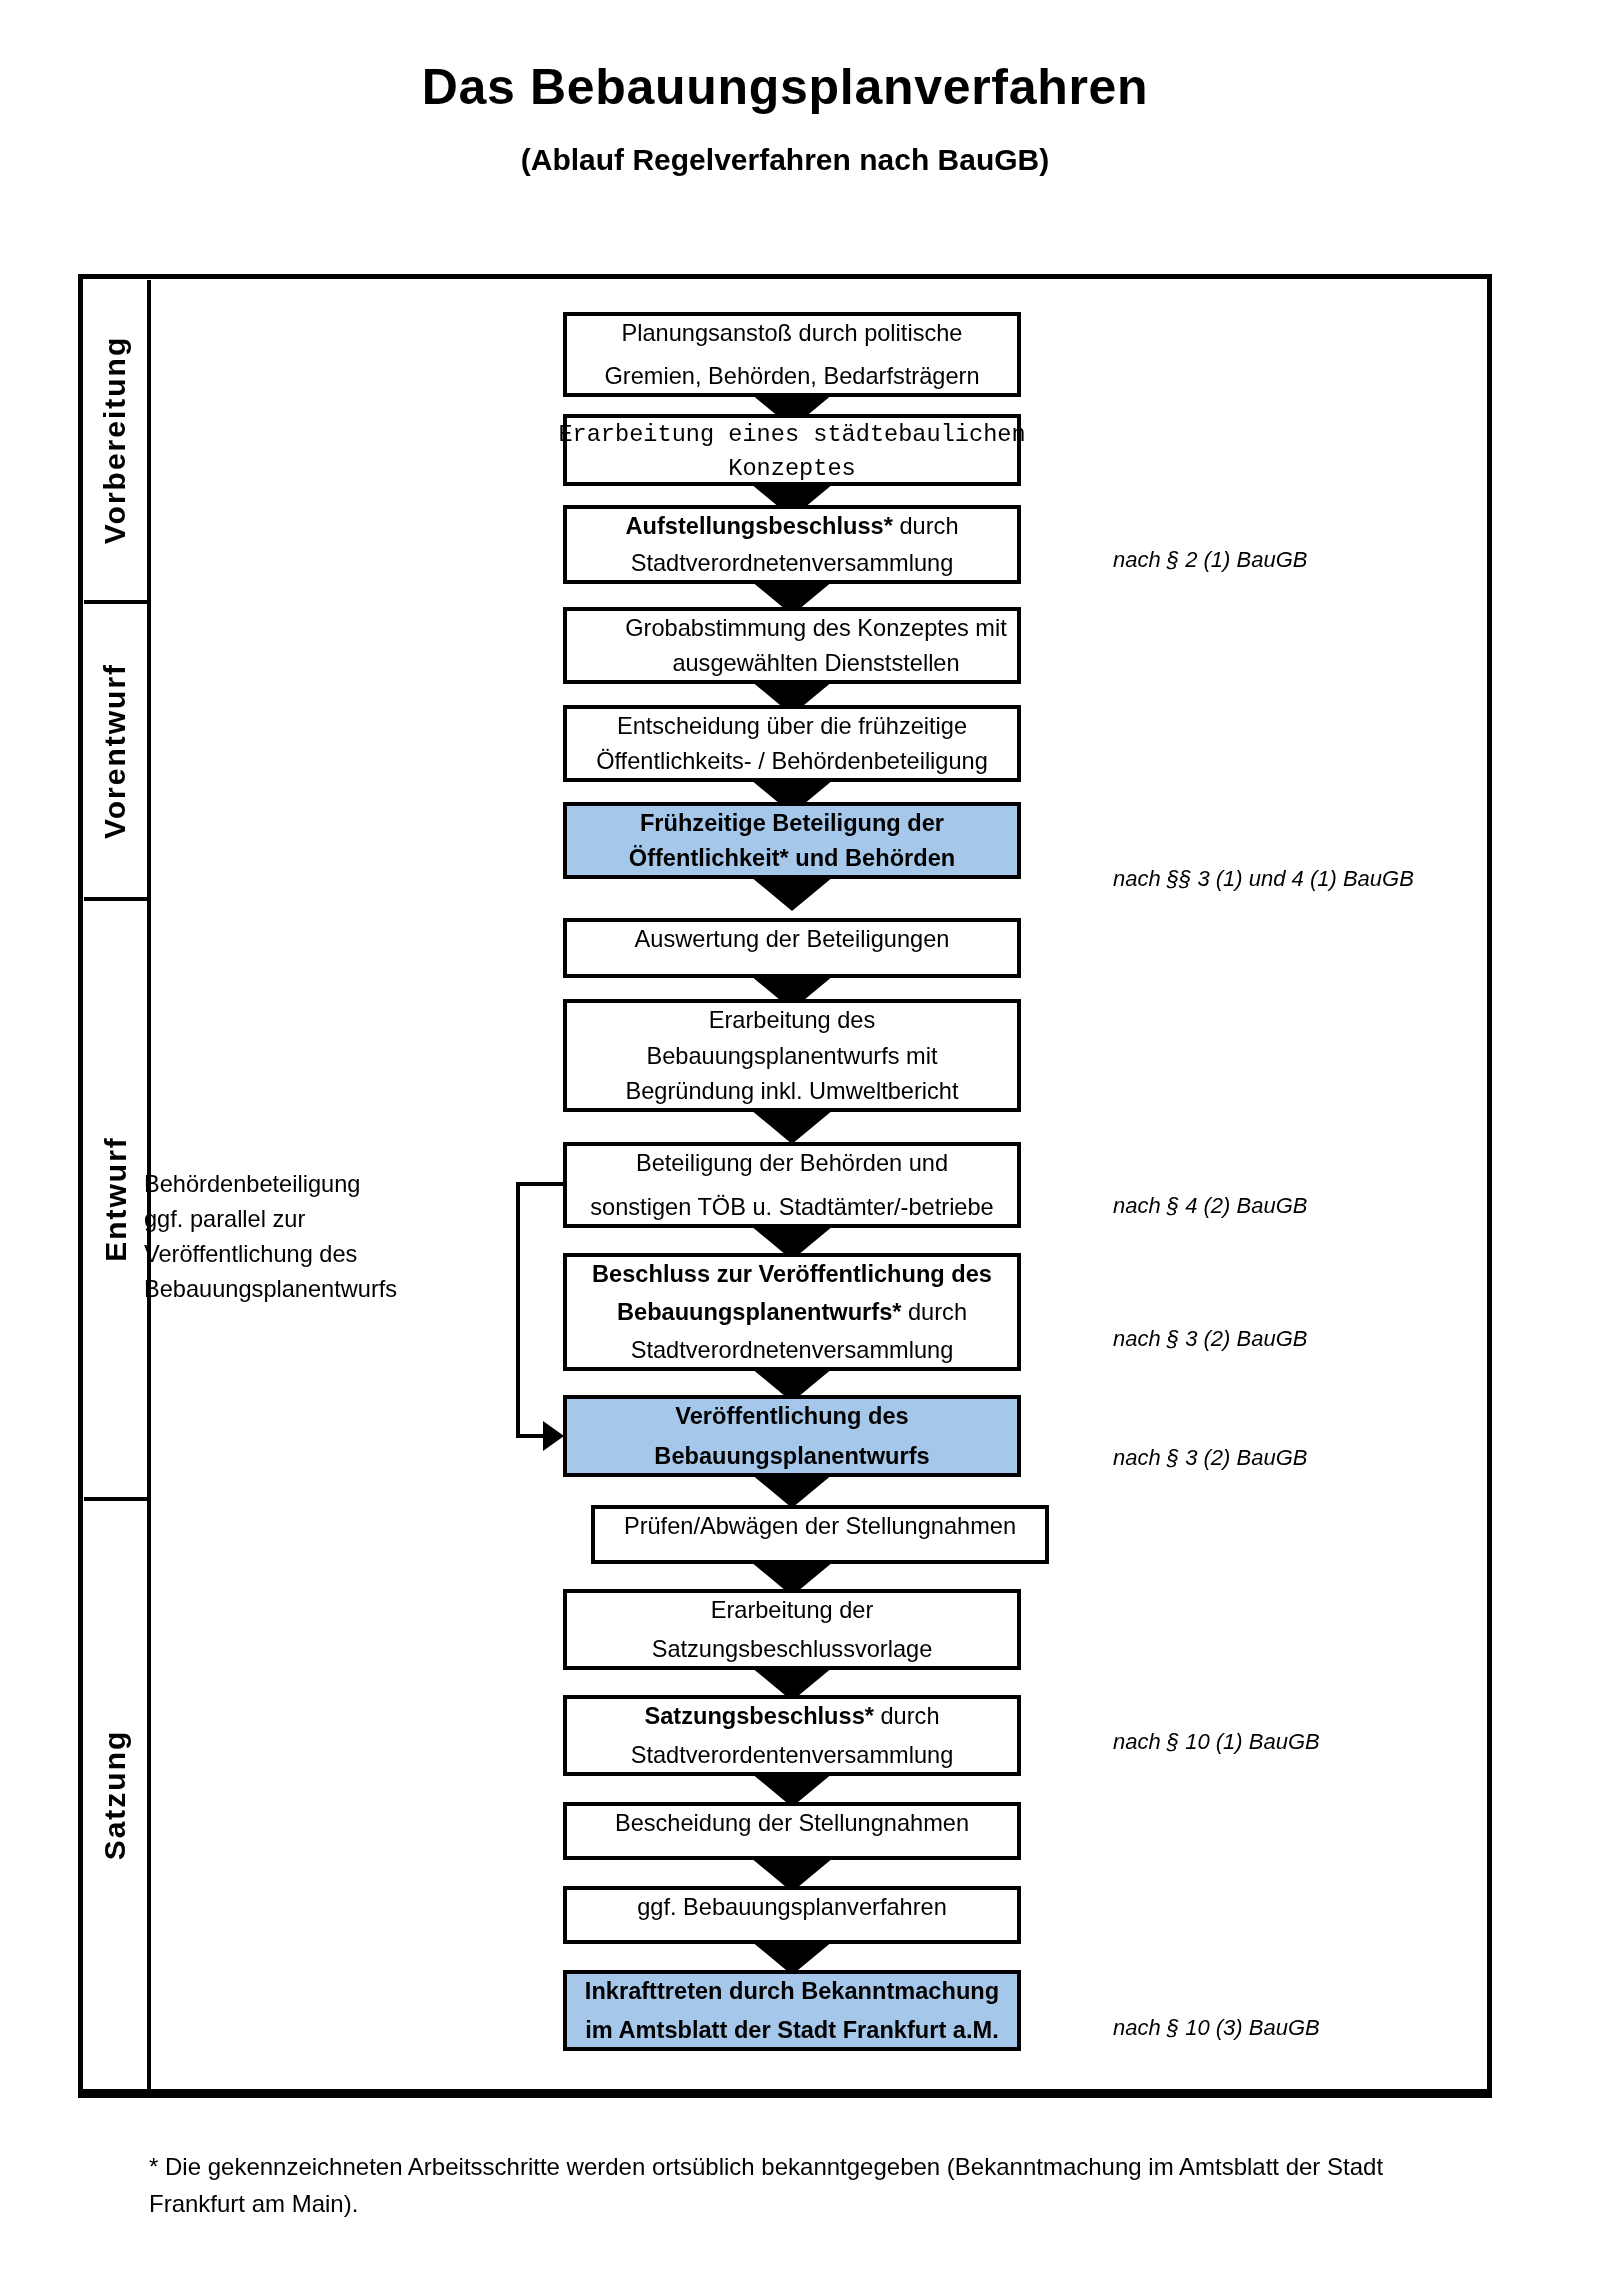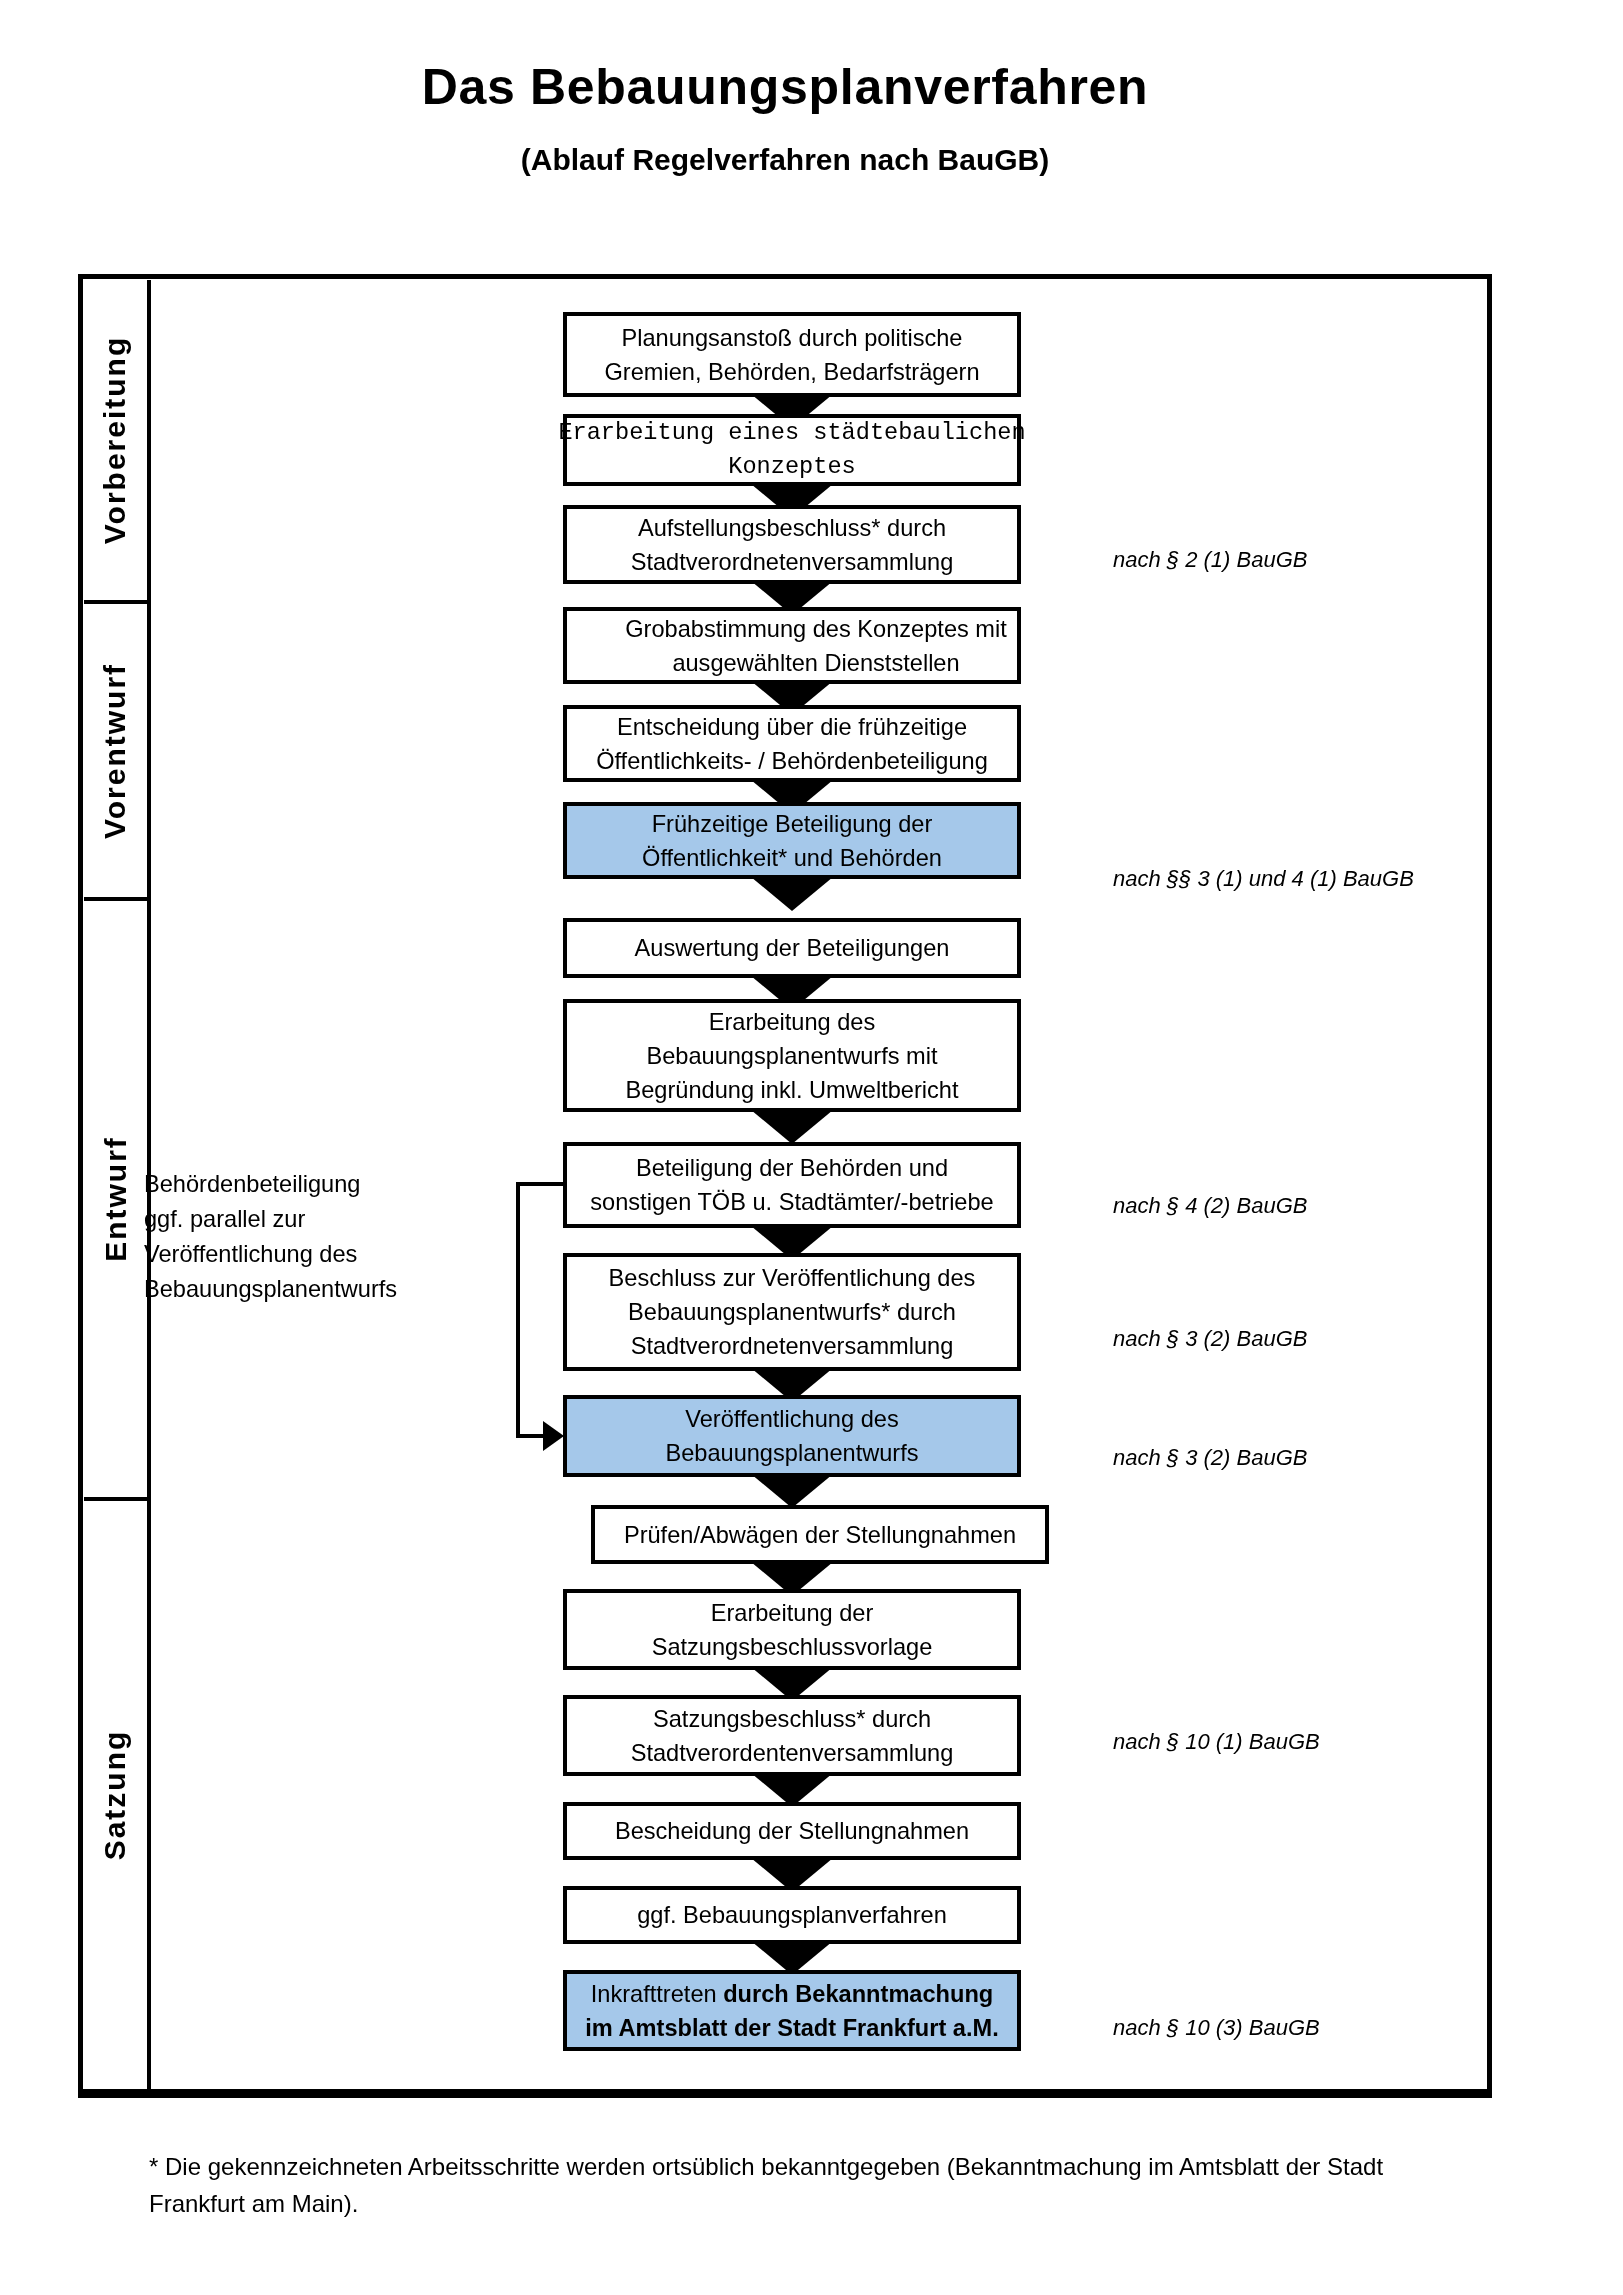--- a/index.html
+++ b/index.html
@@ -17,25 +17,25 @@
   .labelcol{position:absolute;left:84px;top:280px;width:67px;height:1809px;background:#ffffff;
          box-sizing:border-box;border-right:4.6px solid #000;display:flex;flex-direction:column;}
   .labelcell{box-sizing:border-box;border-bottom:4.6px solid #000;display:flex;align-items:center;justify-content:center;}
   .labelcell:last-child{border-bottom:none;}
   .labelcell span{transform:rotate(-90deg);white-space:nowrap;font-size:30px;font-weight:bold;letter-spacing:2px;}
 
   .bands{position:absolute;left:151px;top:280px;width:1335px;height:1809px;display:flex;flex-direction:column;}
   .band{width:100%;}
 
   .pbox{position:absolute;left:563px;width:458px;box-sizing:border-box;border:4.6px solid #000;background:#ffffff;
-        display:flex;flex-direction:column;align-items:center;justify-content:center;
+        display:flex;flex-direction:column;align-items:center;justify-content:space-between;
         font-size:23.6px;line-height:34px;text-align:center;z-index:3;}
   .pbox.blue{font-weight:bold;}
   .pbox .ln{white-space:nowrap;}
-  .b{font-weight:normal;}
+  .b{font-weight:bold;}
 
   .arrow{position:absolute;left:751px;width:0;height:0;z-index:2;
          border-left:41px solid transparent;border-right:41px solid transparent;border-top:34px solid #000;}
 
   .legal{position:absolute;left:1113px;transform:translateY(-50%);font-size:22px;white-space:nowrap;z-index:4;font-style:italic;}
 
   .sidenote{position:absolute;left:144px;top:1167px;width:393px;text-align:left;
             font-size:23.6px;line-height:35px;z-index:3;}
 
   .conn{position:absolute;background:#000;z-index:2;}

